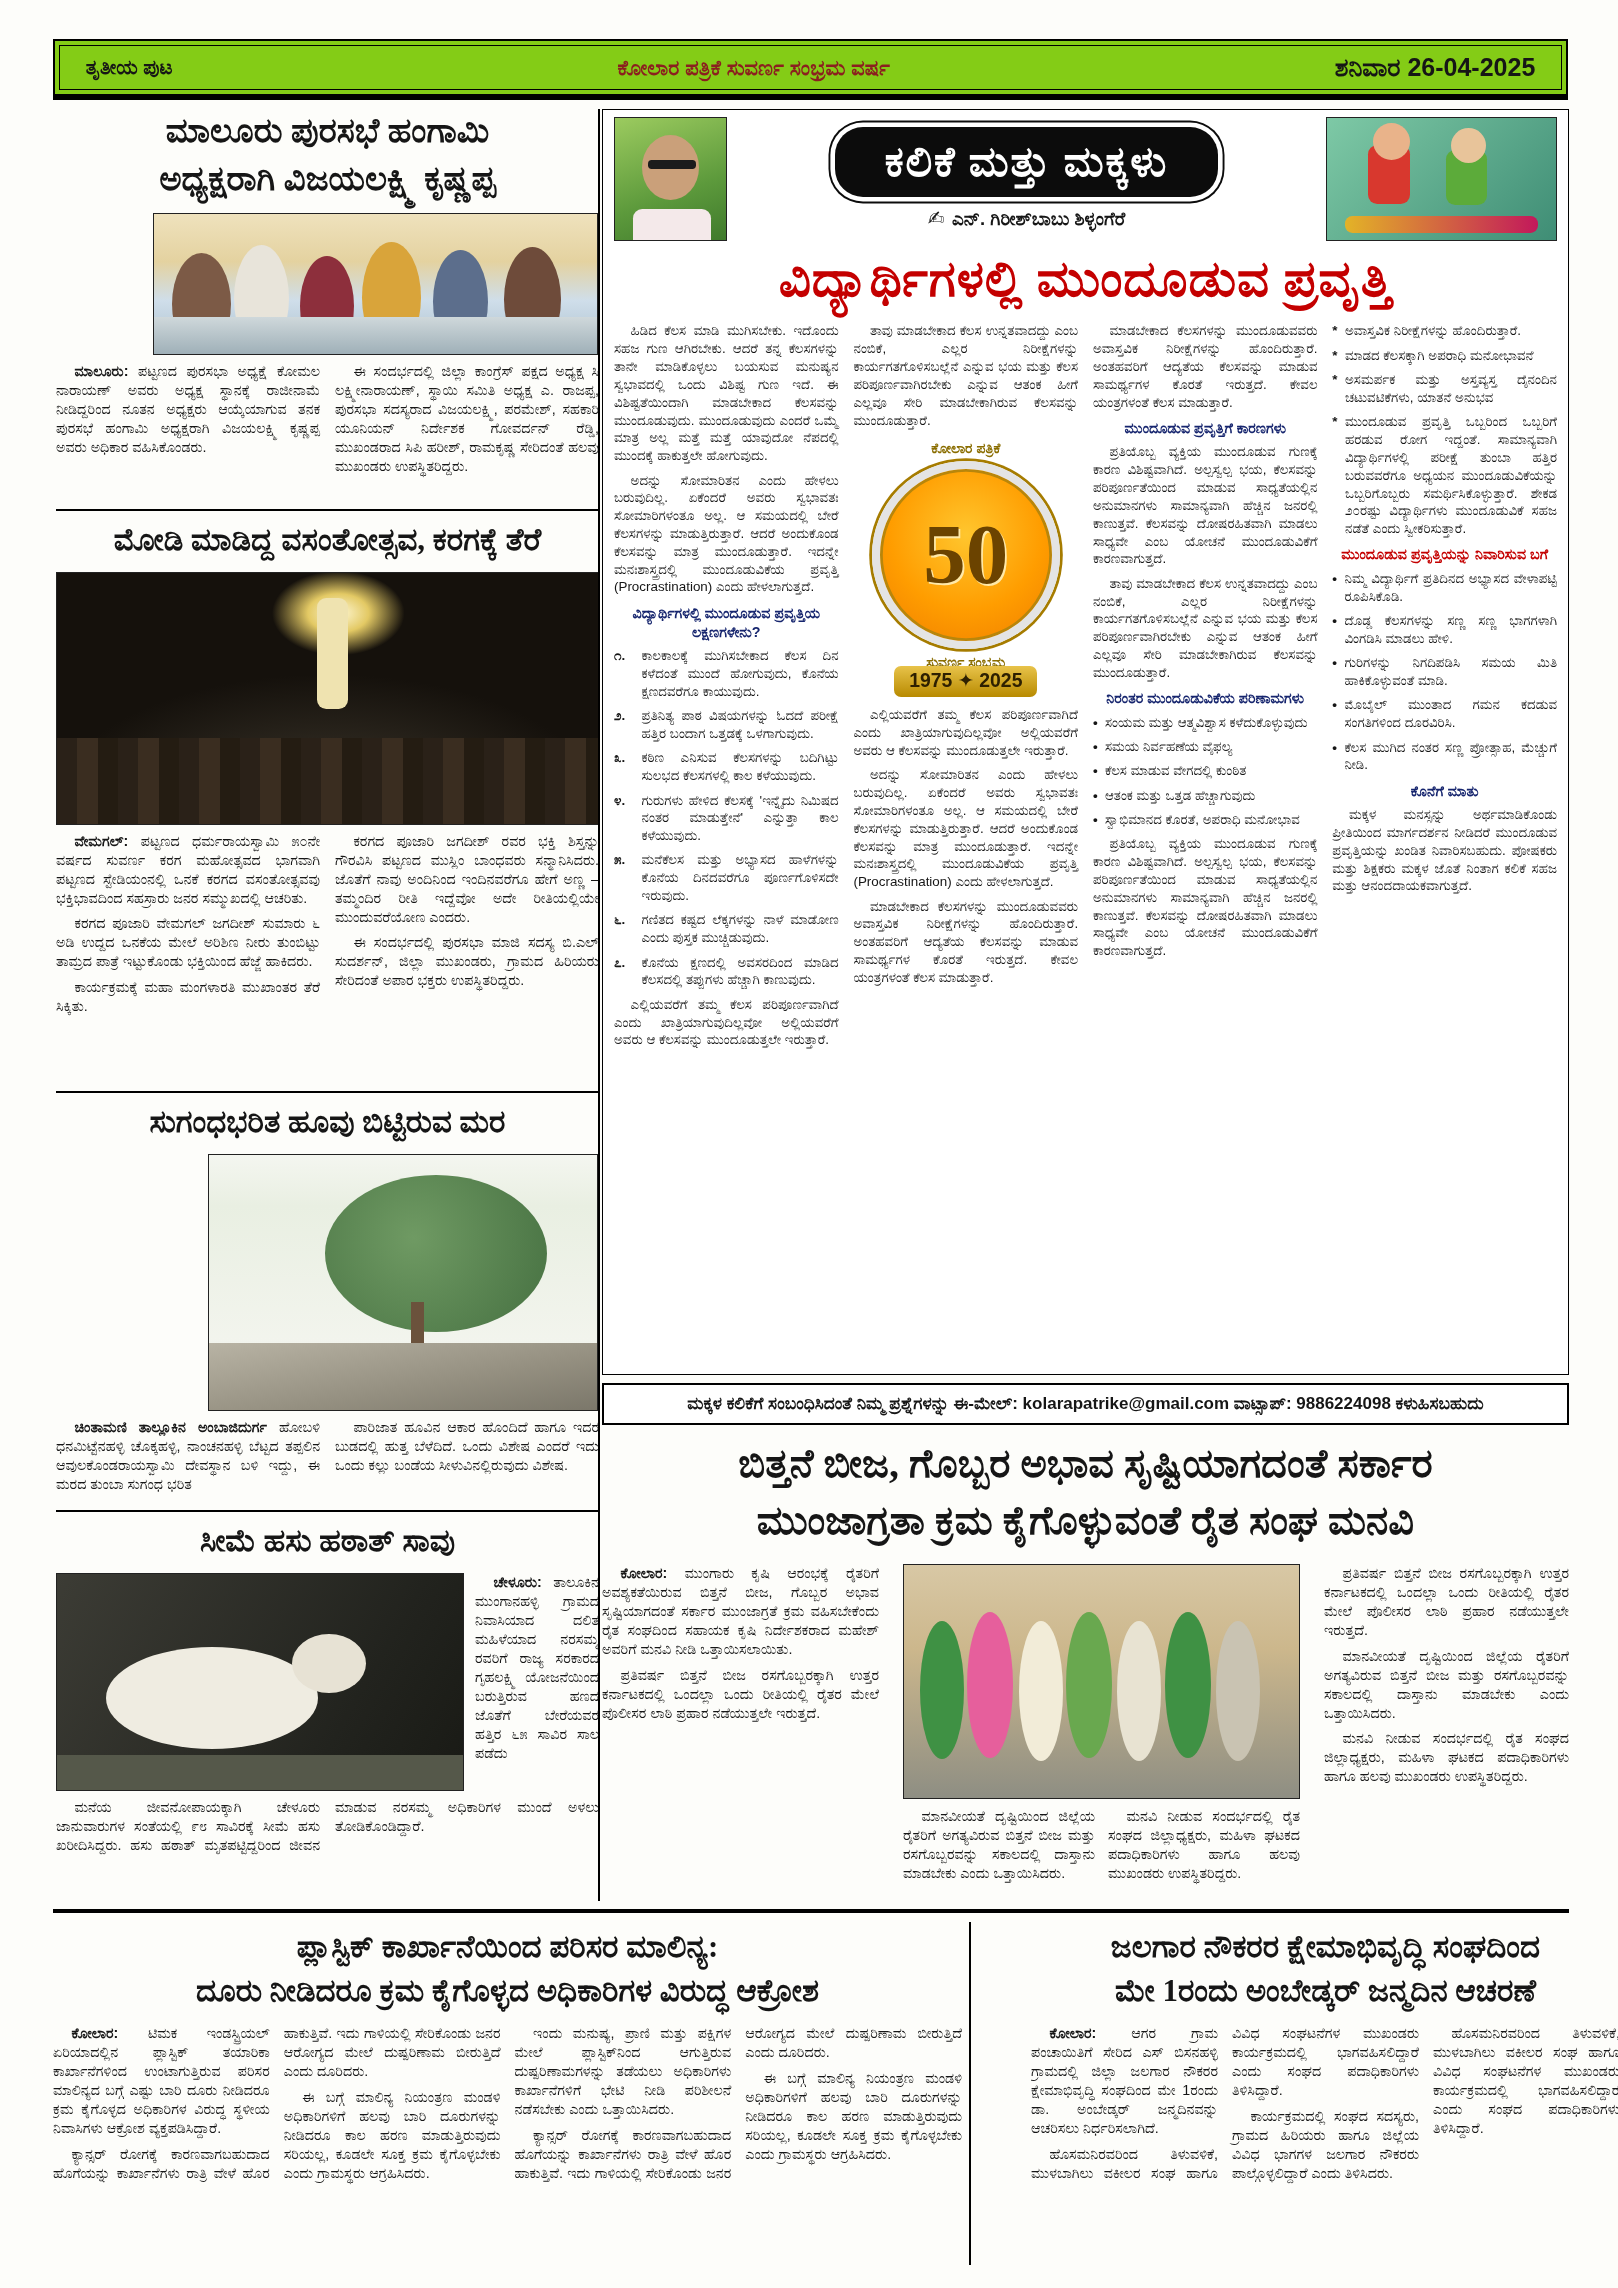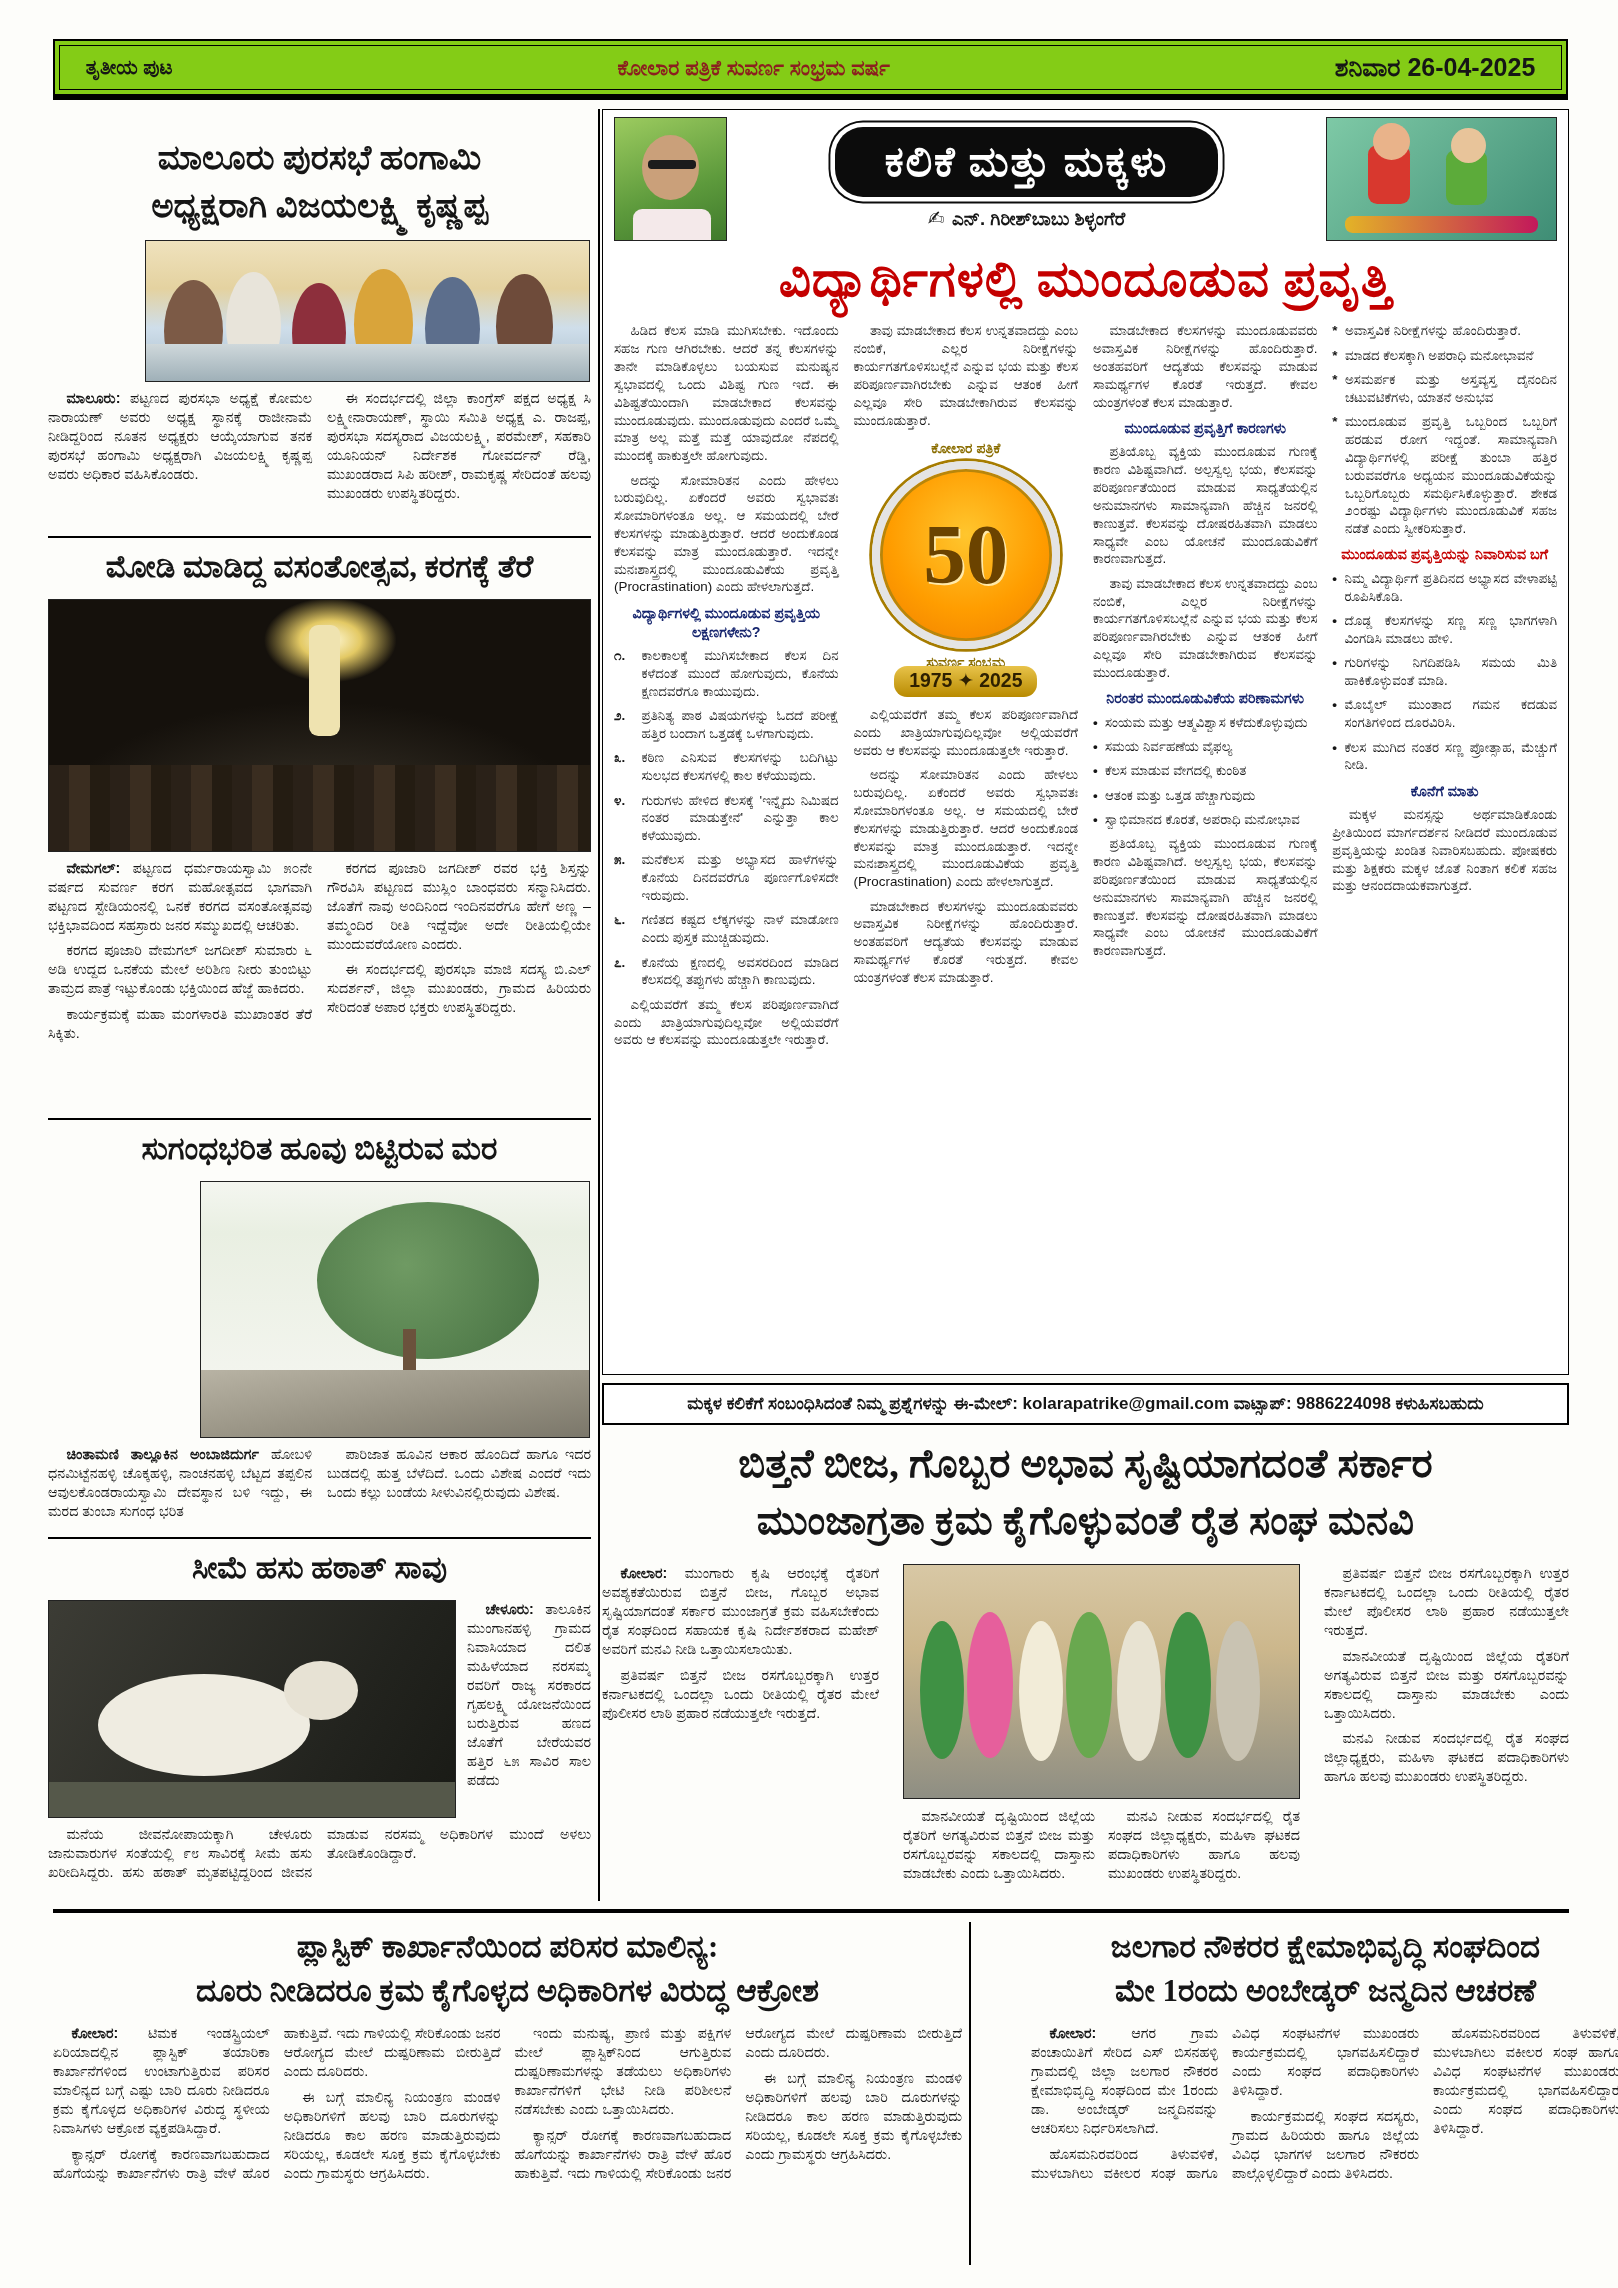--- a/index.html
+++ b/index.html
@@ -17,21 +17,21 @@
   .hl{font-weight:bold;text-align:center;line-height:1.42;font-family:"Liberation Serif","DejaVu Serif",serif;}
   .bt{font-size:14.3px;line-height:1.33;text-align:justify;}
   .bt p{margin:0 0 6.5px;text-indent:18.5px;}
   .dl{font-weight:bold;}
   .cols2{column-count:2;column-gap:14.8px;column-fill:balance;}
   .vrule{position:absolute;width:1.8px;background:#000;}
   .hrule{position:absolute;height:3.7px;background:#000;}
   .sep-top{border-top:2.8px solid #000;padding-top:7.4px;}
   .clipped{overflow:hidden;}
   
-  .a-block{position:absolute;left:48px;width:543px;box-sizing:border-box;margin-top:27px;}
+  .a-block{position:absolute;left:56px;width:543px;box-sizing:border-box;}
   .photo{position:relative;border:0.9px solid #222;overflow:hidden;}
   .blob{position:absolute;border-radius:50%;}
   .rect{position:absolute;}
   
   .edu{position:absolute;left:602px;top:109px;width:967px;height:1266px;border:1.8px solid #000;
        box-sizing:border-box;padding:7.4px 11px;background:#fff;}
   .masthead{display:flex;gap:11px;height:122px;}
   .portrait{width:111px;height:100%;}
   .mast-center{flex:1;display:flex;flex-direction:column;align-items:center;justify-content:center;}
   .starburst{background:#0c0c0c;color:#fff;font-size:42px;font-weight:bold;padding:11px 50px;
@@ -56,21 +56,21 @@
   
   .logo{width:198px;margin:9.2px auto;text-align:center;}
   .logo-arc{font-size:14px;font-weight:bold;color:#8a6d00;}
   .logo-circle{width:172px;height:172px;border-radius:50%;margin:3.7px auto;
        background:radial-gradient(circle at 50% 38%,#ffc62e 0%,#ff9d00 55%,#ef7d00 100%);
        border:8.3px solid #e4e4e4;box-shadow:0 0 0 2.8px #a67c00, inset 0 0 0 2.8px #b8860b;
        display:flex;align-items:center;justify-content:center;}
   .logo-50{font-size:85px;font-weight:bold;color:#6b4300;font-family:"Liberation Serif","DejaVu Serif",serif;
        text-shadow:1.8px 1.8px 0 #ffe9a8;}
   .logo-ribbon{display:inline-block;background:linear-gradient(180deg,#e8c34a,#b88a00);color:#2e2000;
-       font-weight:bold;font-size:19.4px;padding:2.8px 14.8px;border-radius:13px;margin-top:-5.5px;}
+       font-weight:bold;font-size:19.4px;padding:2.8px 14.8px;border-radius:7px;margin-top:-5.5px;}
   
   .contact{position:absolute;left:602px;top:1383px;width:967px;height:42px;border:2.8px solid #000;
        box-sizing:border-box;display:flex;align-items:center;justify-content:center;
        font-weight:bold;font-size:17px;background:#fff;}
   
   .farm{position:absolute;left:602px;top:1436px;width:967px;}
   .farm-head{font-size:40px;}
   .farm-body{display:flex;gap:24px;margin-top:14.8px;height:365px;overflow:hidden;}
   .farm-left{width:277px;}
   .farm-mid{width:397px;display:flex;flex-direction:column;gap:7.4px;}

